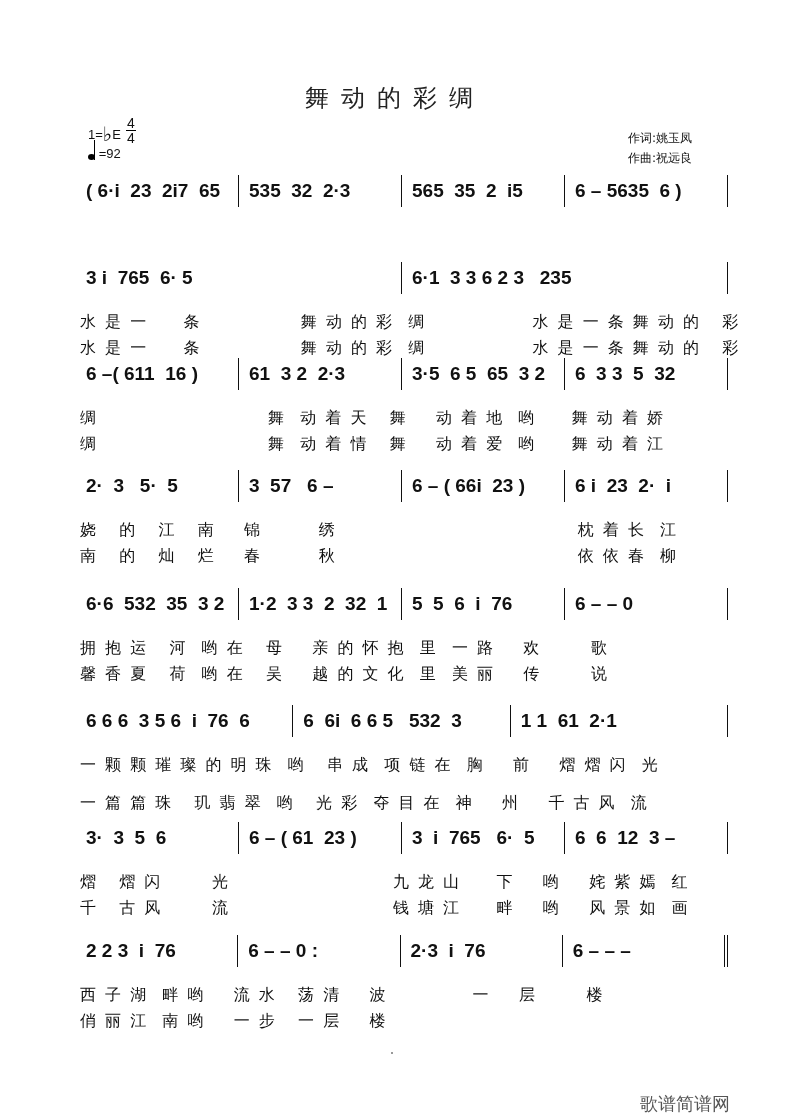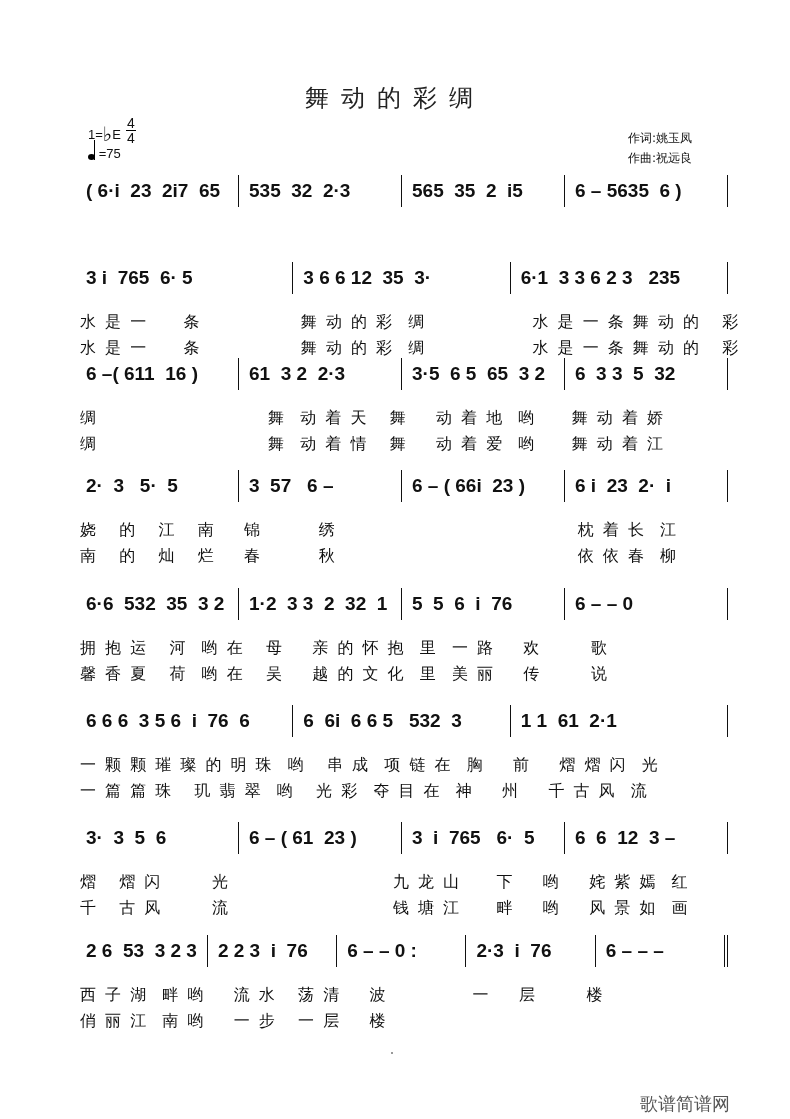--- a/index.html
+++ b/index.html
@@ -36,34 +36,34 @@
   <span>1=</span><span class="flat">♭</span><span>E</span>
   <span class="ts">
     <span>4</span>
     <span class="bar"></span>
     <span>4</span>
   </span>
 </div>
 
 <div class="tempo">
   <span class="note"><span class="stem"></span></span>
-  <span>=75</span>
+  <span>=92</span>
 </div>
 
 <div class="credits">
   <div>作词:姚玉凤</div>
   <div>作曲:祝远良</div>
 </div>
 
 <div id="score">
     <div class="row" style="top: 175px;">
       <div class="notes"><div class="measure">( 6·i  23  2i7  65</div><div class="measure">535  32  2·3</div><div class="measure">565  35  2  i5</div><div class="measure">6 – 5635  6 )</div></div>
     </div>
     <div class="row" style="top: 262px;">
-      <div class="notes"><div class="measure">3 i  765  6· 5</div><div class="measure">3 6 6 12  35  3·</div><div class="measure">6·1  3 3 6 2 3   235</div></div>
+      <div class="notes"><div class="measure">3 i  765  6· 5</div><div class="measure">6·1  3 3 6 2 3   235</div></div>
       <div class="lyric" style="top: 50px;">水 是 一     条              舞 动 的 彩  绸               水 是 一 条 舞 动 的   彩</div>
       <div class="lyric" style="top: 76px;">水 是 一     条              舞 动 的 彩  绸               水 是 一 条 舞 动 的   彩</div>
     </div>
     <div class="row" style="top: 358px;">
       <div class="notes"><div class="measure">6 –( 611  16 )</div><div class="measure">61  3 2  2·3</div><div class="measure">3·5  6 5  65  3 2</div><div class="measure">6  3 3  5  32</div></div>
       <div class="lyric" style="top: 50px;">绸                        舞  动 着 天   舞    动 着 地  哟     舞 动 着 娇</div>
       <div class="lyric" style="top: 76px;">绸                        舞  动 着 情   舞    动 着 爱  哟     舞 动 着 江</div>
     </div>
     <div class="row" style="top: 470px;">
       <div class="notes"><div class="measure">2·  3   5·  5</div><div class="measure">3  57   6 –</div><div class="measure">6 – ( 66i  23 )</div><div class="measure">6 i  23  2·  i</div></div>
@@ -71,29 +71,29 @@
       <div class="lyric" style="top: 76px;">南   的   灿   烂    春        秋                                  依 依 春  柳</div>
     </div>
     <div class="row" style="top: 588px;">
       <div class="notes"><div class="measure">6·6  532  35  3 2</div><div class="measure">1·2  3 3  2  32  1</div><div class="measure">5  5  6  i  76</div><div class="measure">6 – – 0</div></div>
       <div class="lyric" style="top: 50px;">拥 抱 运   河  哟 在   母    亲 的 怀 抱  里  一 路    欢       歌</div>
       <div class="lyric" style="top: 76px;">馨 香 夏   荷  哟 在   吴    越 的 文 化  里  美 丽    传       说</div>
     </div>
     <div class="row" style="top: 705px;">
       <div class="notes"><div class="measure">6 6 6  3 5 6  i  76  6</div><div class="measure">6  6i  6 6 5   532  3</div><div class="measure">1 1  61  2·1</div></div>
       <div class="lyric" style="top: 50px;">一 颗 颗 璀 璨 的 明 珠  哟   串 成  项 链 在  胸    前    熠 熠 闪  光</div>
-      <div class="lyric" style="top: 76px;">一 篇 篇 珠   玑 翡 翠  哟   光 彩  夺 目 在  神    州    千 古 风  流</div>
+      <div class="lyric" style="top: 88px;">一 篇 篇 珠   玑 翡 翠  哟   光 彩  夺 目 在  神    州    千 古 风  流</div>
     </div>
     <div class="row" style="top: 822px;">
       <div class="notes"><div class="measure">3·  3  5  6</div><div class="measure">6 – ( 61  23 )</div><div class="measure">3  i  765   6·  5</div><div class="measure">6  6  12  3 –</div></div>
       <div class="lyric" style="top: 50px;">熠   熠 闪       光                       九 龙 山     下    哟    姹 紫 嫣  红</div>
       <div class="lyric" style="top: 76px;">千   古 风       流                       钱 塘 江     畔    哟    风 景 如  画</div>
     </div>
     <div class="row" style="top: 935px;">
-      <div class="notes"><div class="measure">2 6  53  3 2 3</div><div class="measure">2 2 3  i  76</div><div class="measure">6 – – 0 :</div><div class="measure">2·3  i  76</div><div class="measure final">6 – – –</div></div>
+      <div class="notes"><div class="measure">2 2 3  i  76</div><div class="measure">6 – – 0 :</div><div class="measure">2·3  i  76</div><div class="measure final">6 – – –</div></div>
       <div class="lyric" style="top: 50px;">西 子 湖  畔 哟    流 水   荡 清    波            一    层       楼</div>
       <div class="lyric" style="top: 76px;">俏 丽 江  南 哟    一 步   一 层    楼</div>
     </div>
   </div>
 
 <div class="dot-center"></div>
 
 <div class="footer">
   <span>歌谱简谱网</span>
   <span class="en">jianpu.cn</span>

